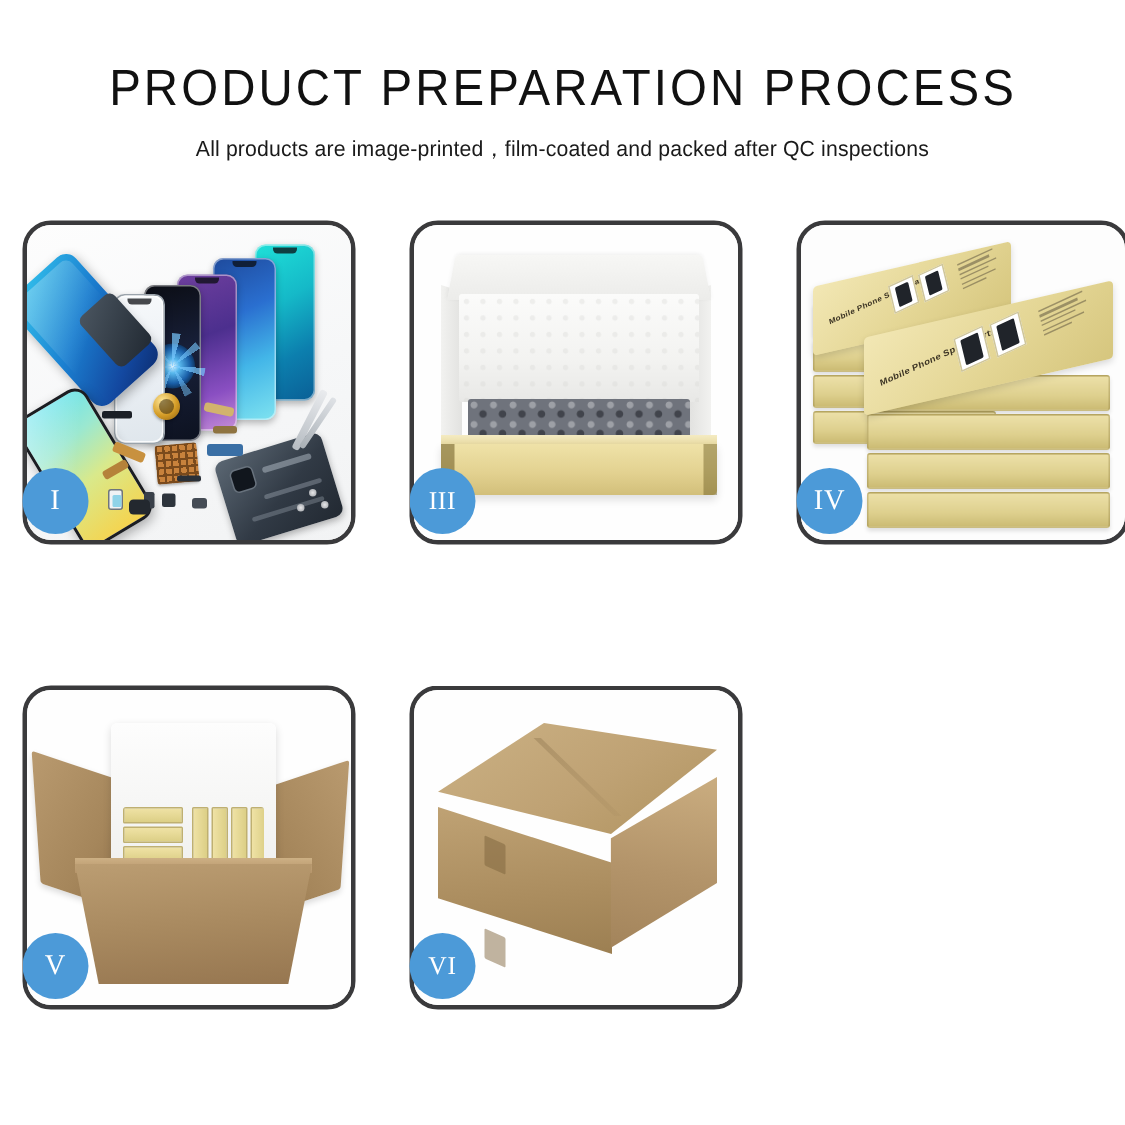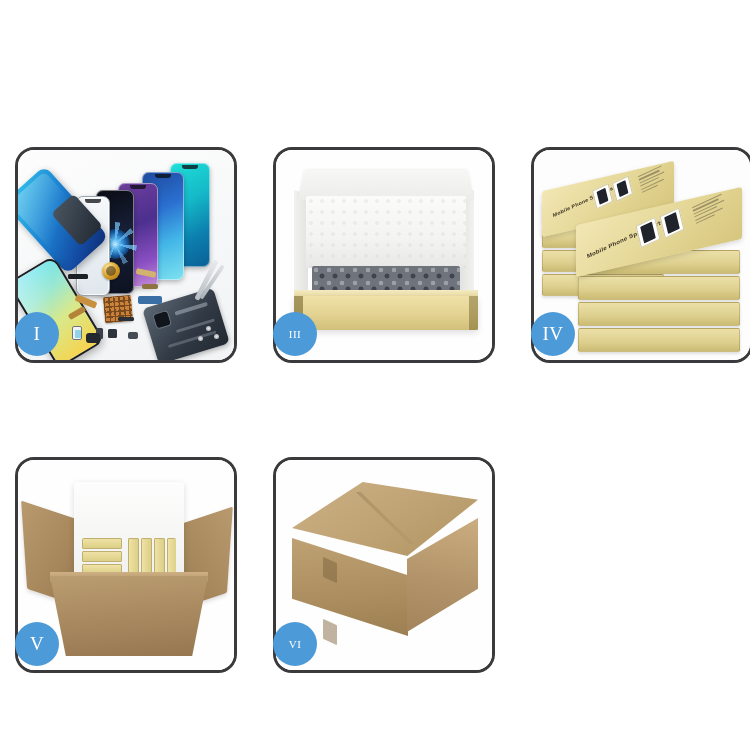--- a/index.html
+++ b/index.html
@@ -29,21 +29,21 @@
   .panel { position:relative; border:3px solid #3a3a3c; border-radius:19px;
            background:#fcfcfc; overflow:visible; }
   .panel-inner { position:absolute; inset:0; border-radius:16px; overflow:hidden;
                  background:#fbfbfb; }
 
   .badge { position:absolute; left:-3px; bottom:4px; width:44px; height:44px;
            border-radius:50%; background:#4c9ad8; color:#fff;
            font-family:"Liberation Serif", serif; font-size:19px;
            display:flex; align-items:center; justify-content:center;
            letter-spacing:0.5px; z-index:5; }
-  .badge.w3 { font-size:11px; }
+  .badge.w3 { font-size:17px; }
 
   
   .p1 { background:linear-gradient(160deg,#fdfdfd 0%,#f6f7f8 55%,#f2f3f4 100%); }
   .ph { position:absolute; border-radius:7px; box-shadow:0 2px 5px rgba(0,0,0,.28); }
   .ph::after{content:"";position:absolute;inset:0;border-radius:7px;
              border:1.2px solid rgba(255,255,255,.45);}
   .ph-e { width:40px; height:104px; left:152px; top:13px;
           background:linear-gradient(150deg,#1fe0d8,#15b9c8 38%,#0c7fae 70%,#0a5f96); }
   .ph-d { width:42px; height:108px; left:124px; top:22px;
           background:linear-gradient(155deg,#1e4a9c,#2a6fd0 35%,#43b6e8 65%,#7fe3f0); }
@@ -263,20 +263,24 @@
   .cb-tape1{position:absolute;left:47px;top:100px;width:14px;height:20px;
      background:rgba(130,104,64,.55);transform:skewY(24deg);border-radius:1px;}
   .cb-tape2{position:absolute;left:47px;top:162px;width:14px;height:20px;
      background:rgba(130,104,64,.5);transform:skewY(24deg);border-radius:1px;}
 </style>
 </head>
 <body>
 
 <div class="page">
 
+  <div class="header">
+    <div class="title">PRODUCT PREPARATION PROCESS</div>
+    <div class="subtitle">All products are image-printed，film-coated and packed after QC inspections</div>
+  </div>
 
   <div class="grid">
 
     <div class="panel">
       <div class="panel-inner p1">
         <div class="ph ph-e">
             <span class="notch"></span>
           </div>
         <div class="ph ph-d">
             <span class="notch"></span>

